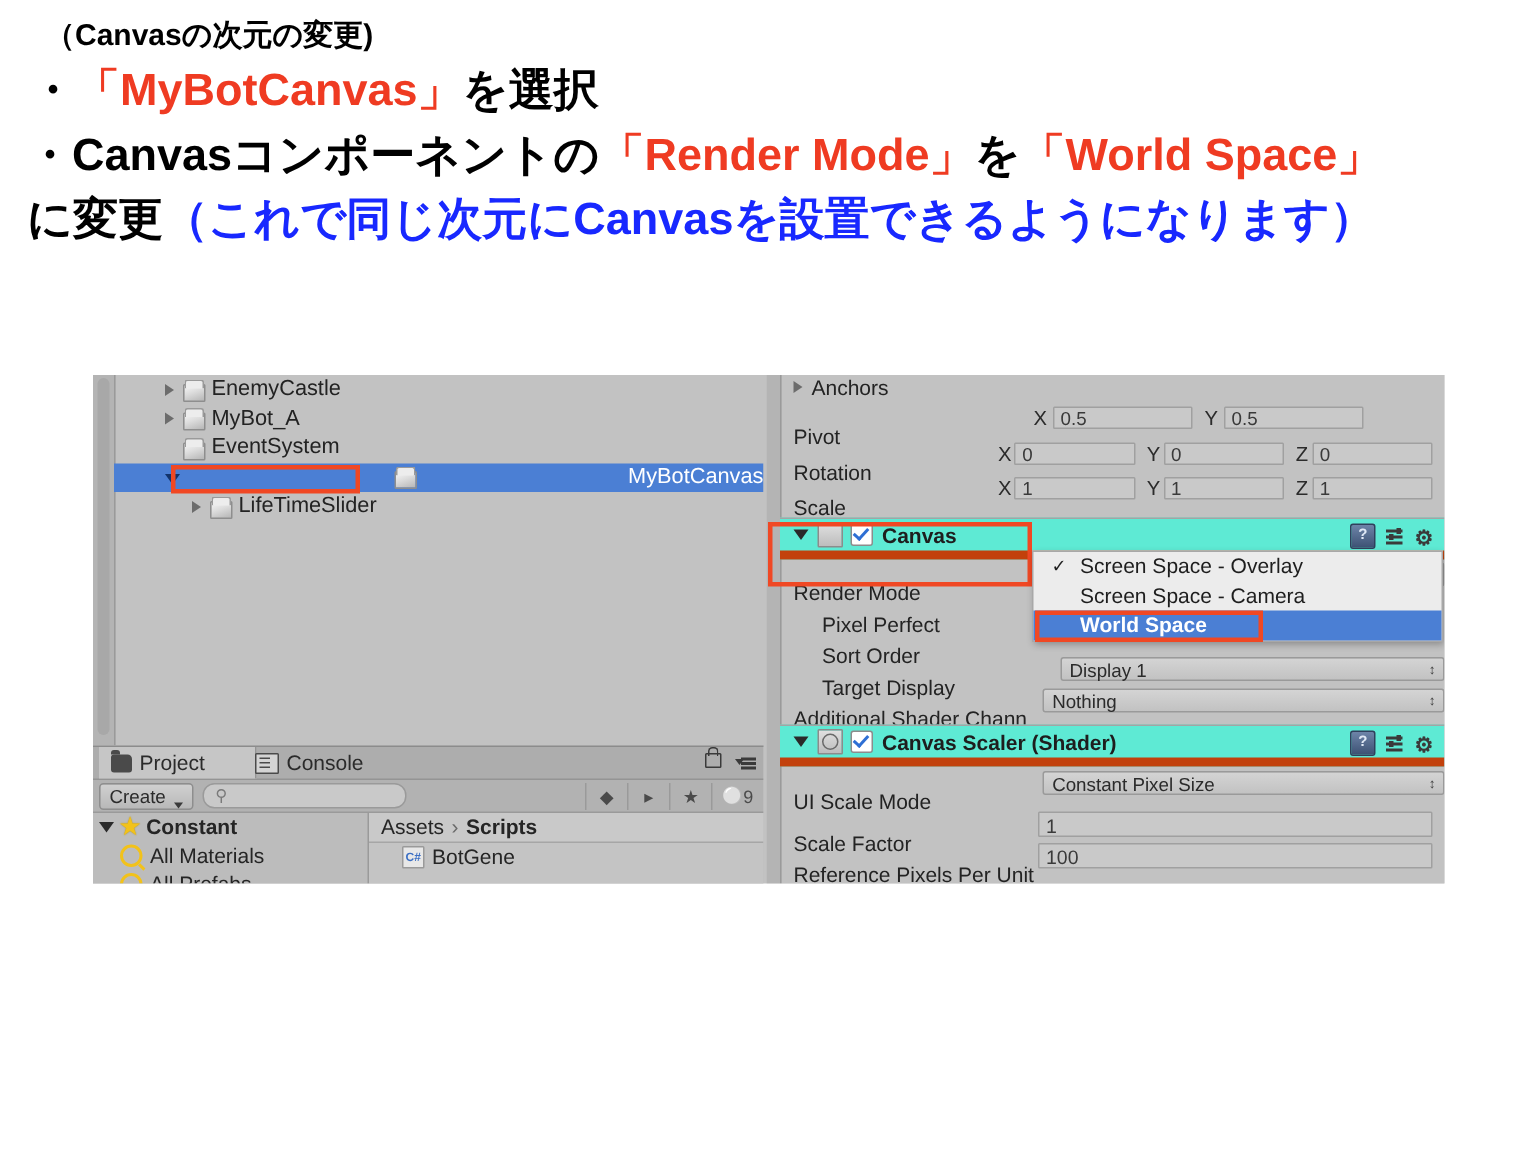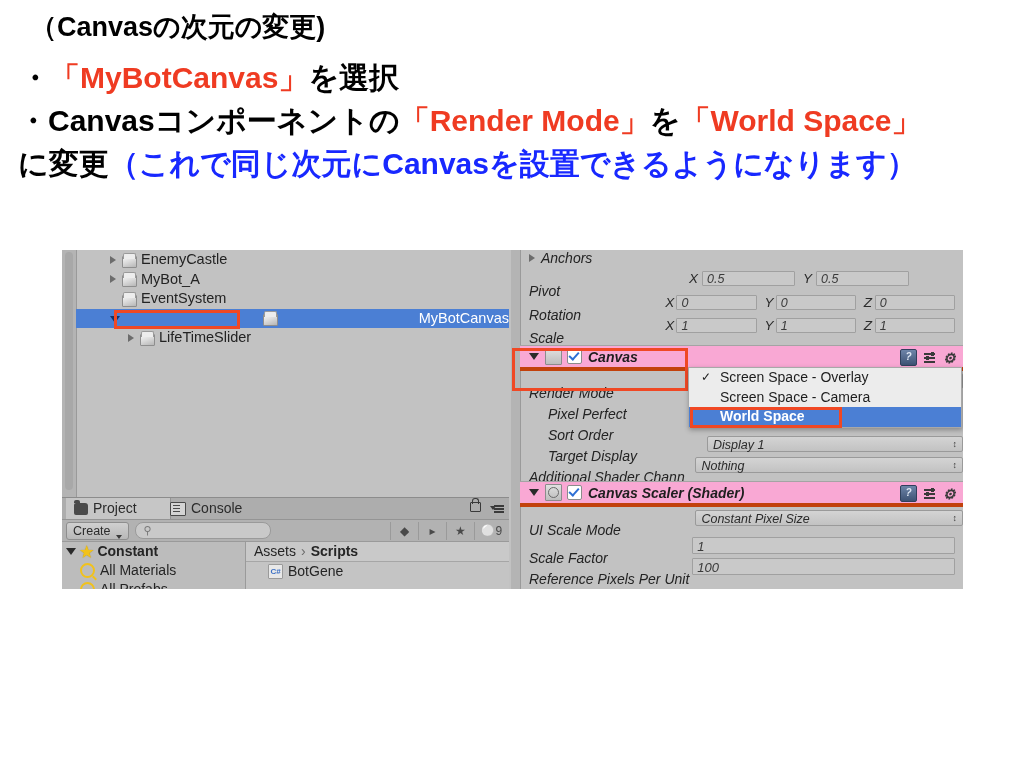--- a/index.html
+++ b/index.html
@@ -19,21 +19,21 @@
     width: 1024px;
     padding: 14px 0 0 0;
   }
   .sline {
     font-family: "Liberation Sans", sans-serif;
     font-weight: bold;
     color: #000000;
     white-space: nowrap;
     line-height: 1.0;
   }
-  .sline-1 { font-size: 27px; margin-left: 30px; margin-bottom: 22px; }
+  .sline-1 { font-size: 20px; margin-left: 30px; margin-bottom: 12px; }
   .sline-2 { font-size: 30px; margin-left: 20px; margin-bottom: 13px; }
   .sline-3 { font-size: 30px; margin-left: 18px; margin-bottom: 13px; }
   .sline-4 { font-size: 30px; margin-left: 18px; }
   .red  { color: #ef3b22; }
   .blue { color: #1828ff; }
 
   
   #unity-shot {
     position: absolute;
     left: 62px;
@@ -403,21 +403,21 @@
   #insp-scrollbar {
     position: absolute;
     left: 0; top: 0;
     width: 9px; height: 339px;
     background: #b4b4b4;
     border-right: 1px solid #9a9a9a;
   }
   #insp-content {
     position: absolute;
     left: 9px; top: 0;
-    right: 0; bottom: 0; font-style: italic;
+    right: 0; bottom: 0;
   }
 
   .irow {
     position: relative;
     height: 21px;
     display: flex;
     align-items: center;
     font-size: 14px;
     color: #232323;
     white-space: nowrap;
@@ -455,23 +455,23 @@
     border-left: 5px solid transparent;
     border-right: 5px solid transparent;
     border-top: 7px solid #2a2a2a;
     border-bottom: 0;
   }
 
   
   .comp-header {
     position: relative;
     height: 21px;
-    background: #f9a8d4;
+    background: #5eead4;
     border-top: 1px solid #a4a4a4;
-    border-bottom: 4px solid #c2410c;
+    border-bottom: 6px solid #c2410c;
     display: flex;
     align-items: center;
     font-size: 14px;
     font-weight: bold;
     color: #1e1e1e;
   }
   .comp-icon {
     width: 15px; height: 15px;
     background: linear-gradient(#e0e0e0, #bdbdbd);
     border: 1px solid #8c8c8c;

